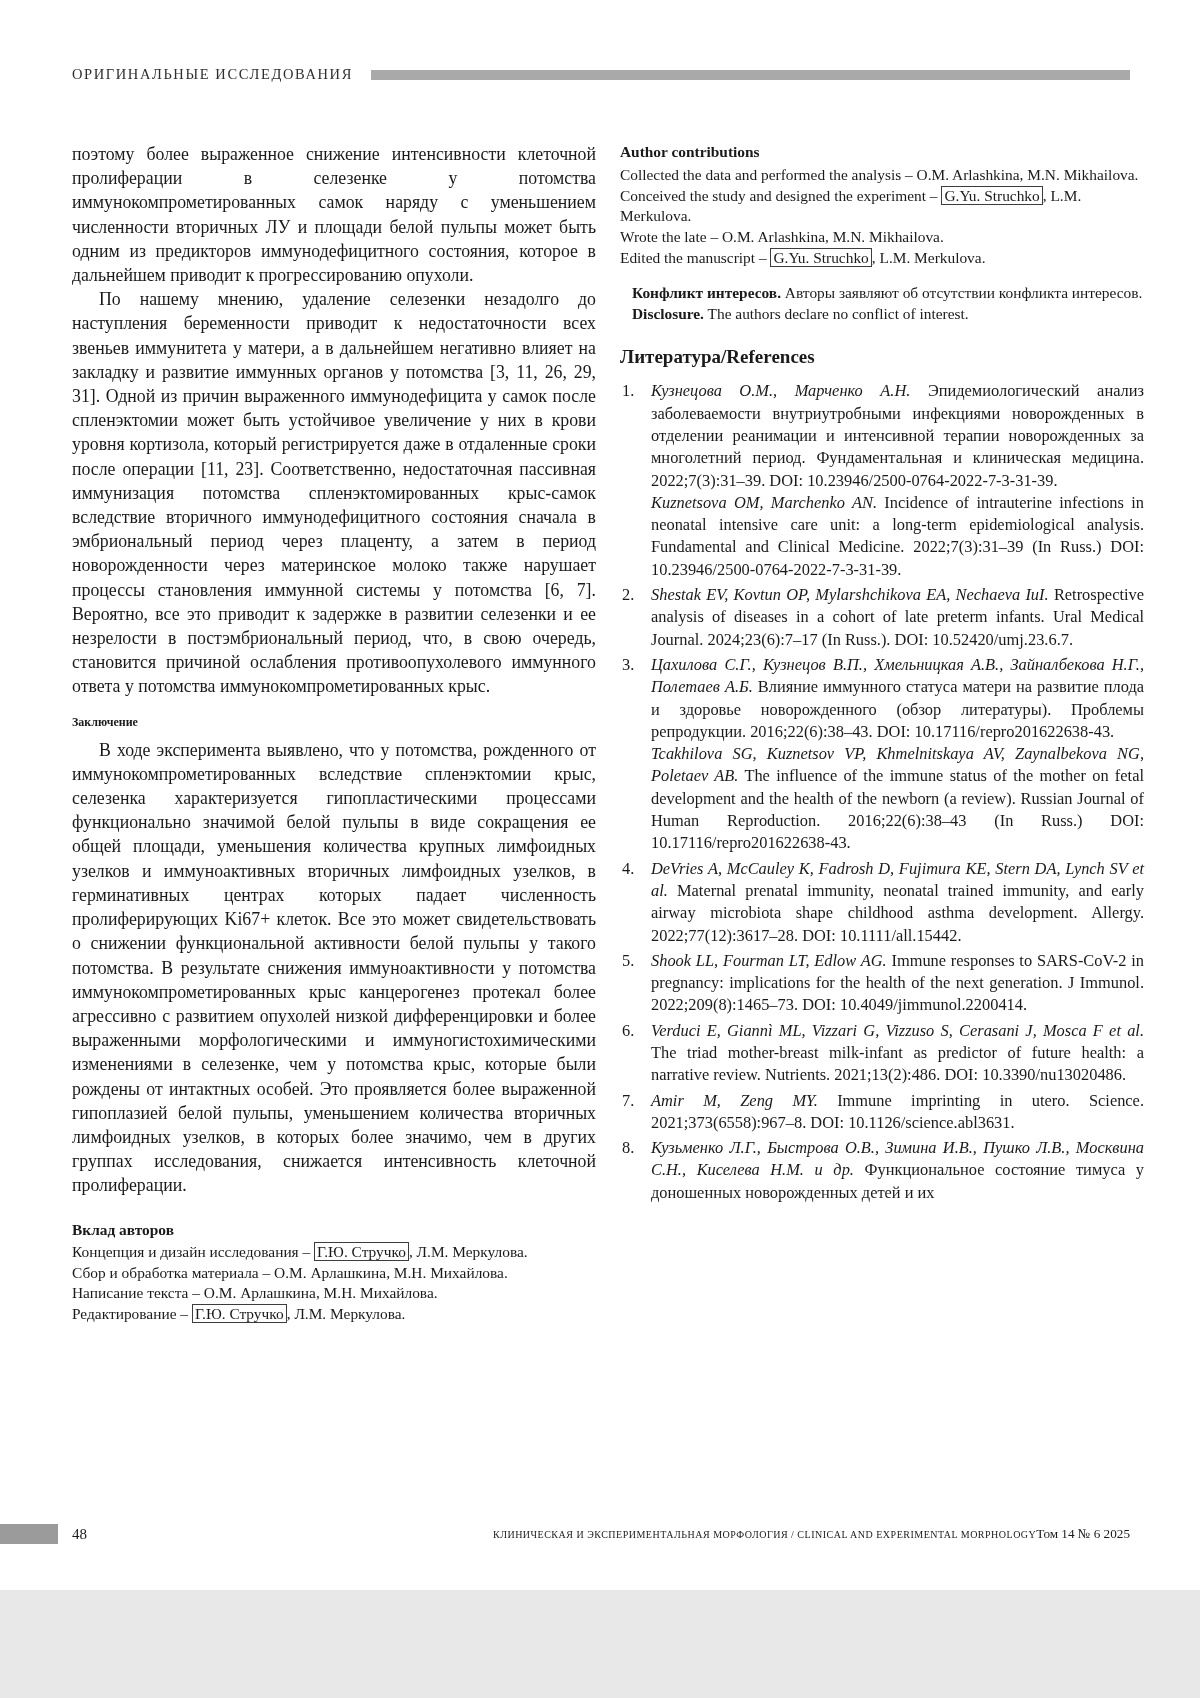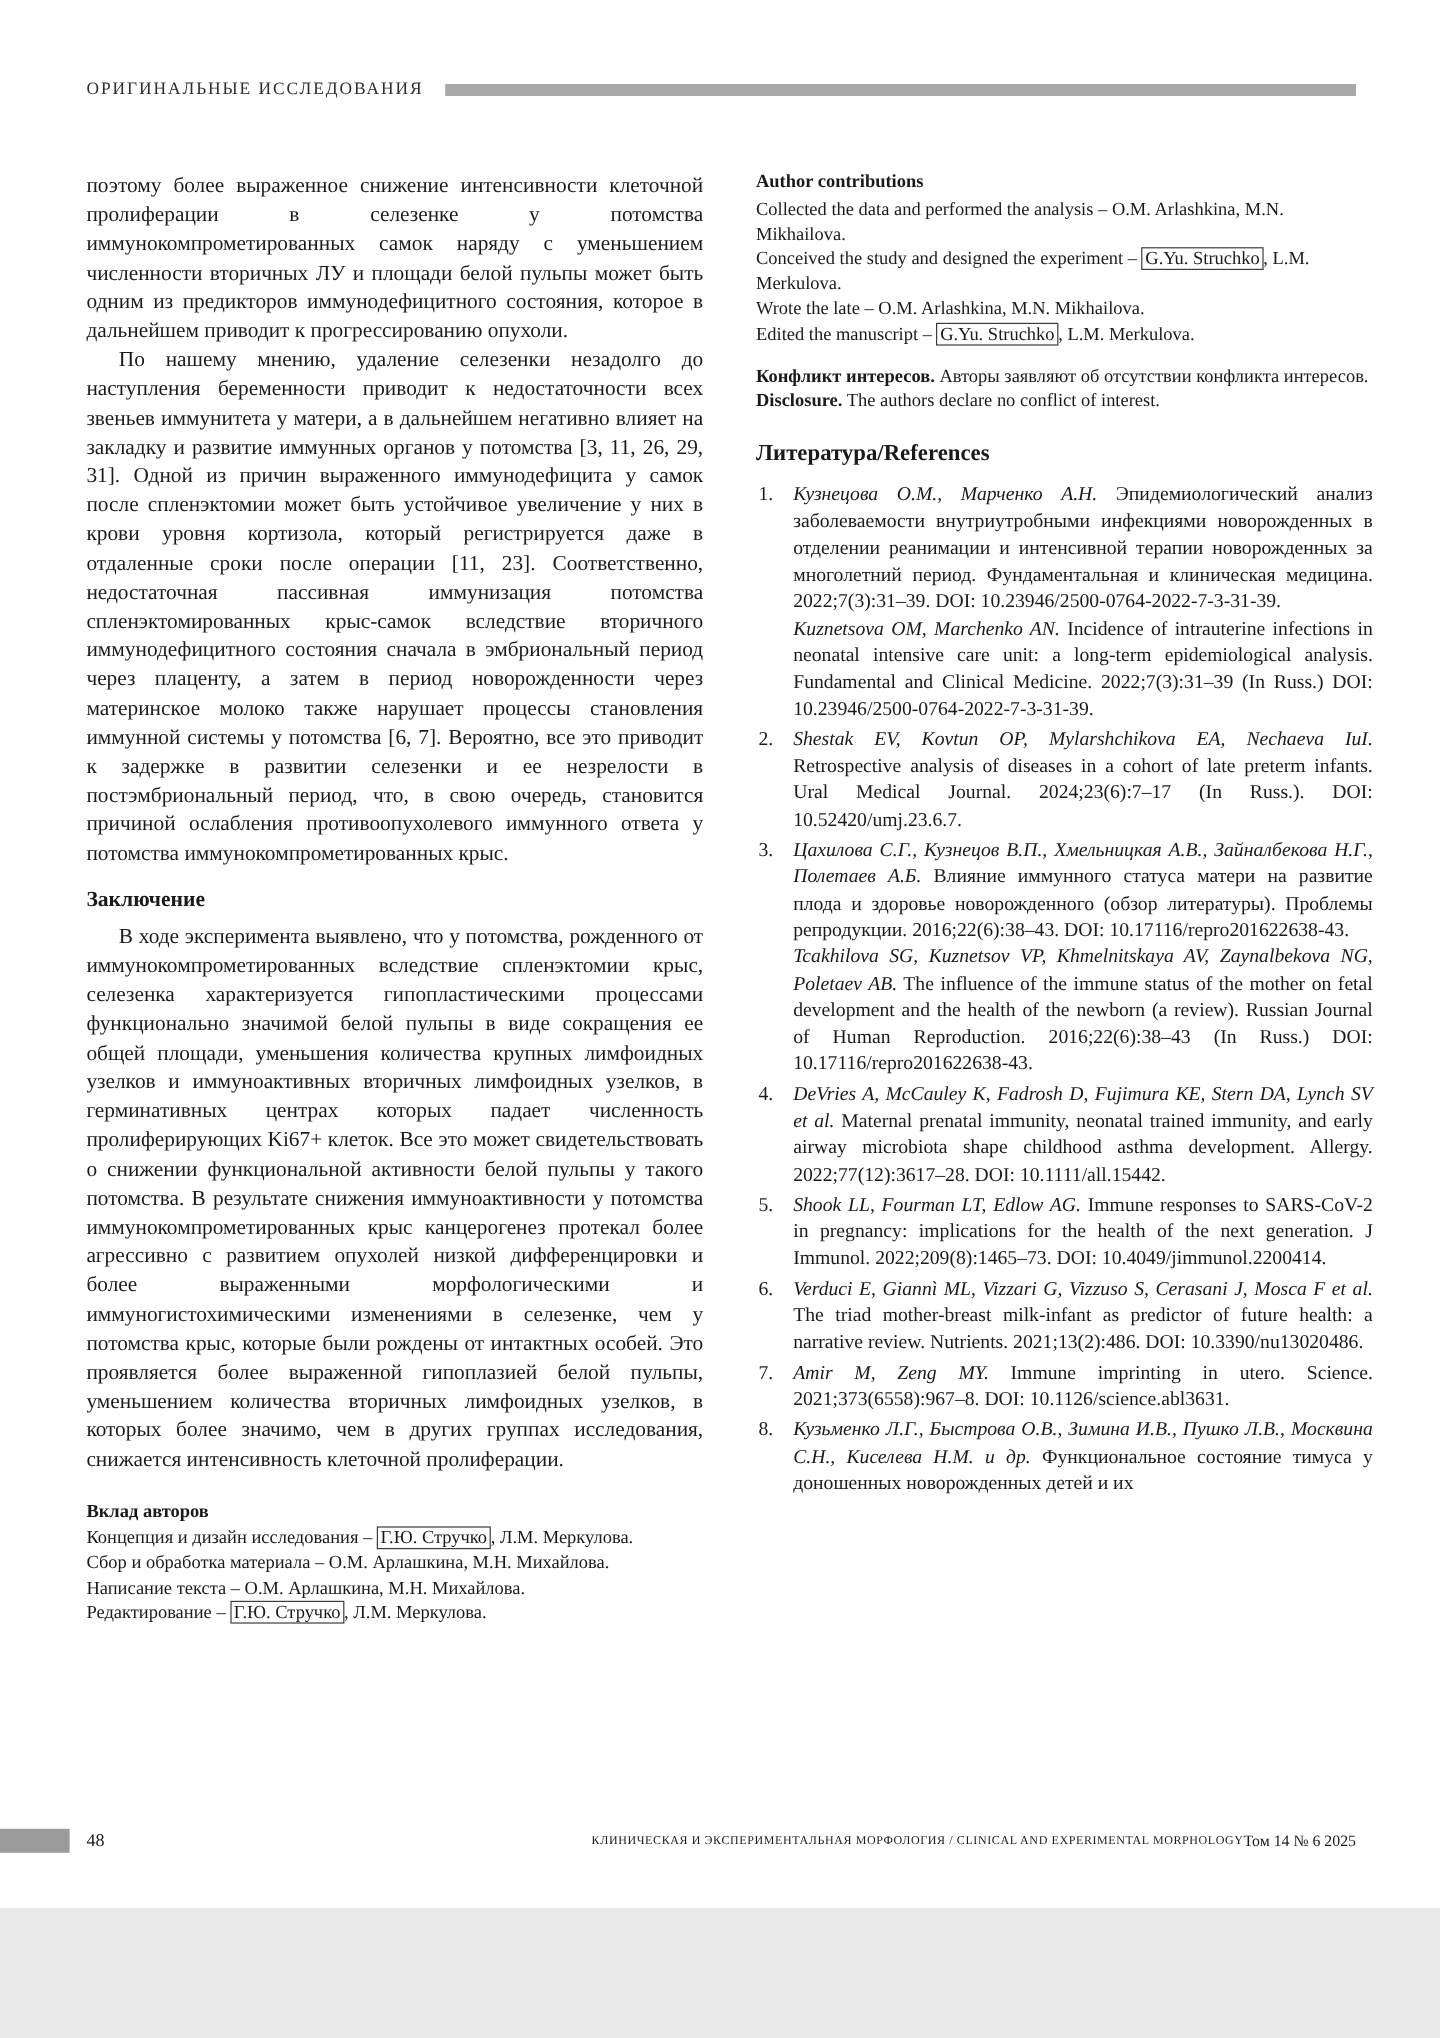--- a/index.html
+++ b/index.html
@@ -8,47 +8,47 @@
     width:1200px; height:1590px; margin:0 auto; background:#ffffff;
     position:relative; overflow:hidden; color:#1a1a1a;
     font-family:"Liberation Serif", serif;
   }
   
   .header { position:absolute; top:66px; left:72px; right:70px; display:flex; align-items:center; }
   .header-label { font-size:14.5px; letter-spacing:1.6px; color:#2e2e2e; white-space:nowrap; }
   .header-bar { flex:1; height:10px; background:#a9a9a9; margin-left:18px; }
 
   
-  .columns { position:absolute; top:142px; left:72px; right:56px; display:flex; gap:44px; }
+  .columns { position:absolute; top:142px; left:72px; right:56px; display:flex; gap:24px; }
   .col { flex:1; min-width:0; }
 
   
   .body-pars p { font-size:17.8px; line-height:24.2px; text-align:justify; }
   .body-pars p + p { text-indent:27px; }
   .indent { text-indent:27px; }
-  .conclusion-heading { font-size:18px; font-weight:bold; margin:16px 0 8px; }
+  .conclusion-heading { font-size:12px; font-weight:bold; margin:16px 0 8px; }
   .conclusion-pars p { font-size:17.8px; line-height:24.2px; text-align:justify; }
 
   .contrib { margin-top:22px; font-size:15.4px; line-height:20.6px; }
   .contrib-heading { font-weight:bold; margin-bottom:2px; }
   .contrib-line { text-align:left; }
 
   
   .ac { font-size:15.4px; line-height:20.8px; }
   .ac-heading { font-weight:bold; margin-bottom:2px; }
   .conflict-par { font-size:15.4px; line-height:20.8px; margin-top:14px; text-align:justify; }
   .disclosure-par { font-size:15.4px; line-height:20.8px; text-align:justify; }
 
   .refs-heading { font-size:19px; font-weight:bold; margin:22px 0 12px; }
   .ref { font-size:16.4px; line-height:22.3px; text-align:justify; position:relative; padding-left:31px; margin-bottom:3px; }
   .ref-num { position:absolute; left:2px; top:0; }
   .ref-part { text-align:justify; }
 
   .it { font-style:italic; }
-  .bd { font-weight:bold; }
+  .bd { font-weight:bold;margin-left:12px; }
   .boxed { border:1px solid #3c3c3c; padding:0 2px; }
 
   
   .footer { position:absolute; left:0; right:70px; bottom:46px; display:flex; align-items:center; }
   .footer-bar { width:58px; height:20px; background:#9b9b9b; }
   .footer-page { margin-left:14px; font-size:15px; }
   .footer-center { flex:1; text-align:right; font-size:10px; letter-spacing:0.5px; white-space:nowrap; }
   .footer-right { font-size:13.2px; white-space:nowrap;font-family:Liberation Serif, serif; }
 </style>
 </head>

